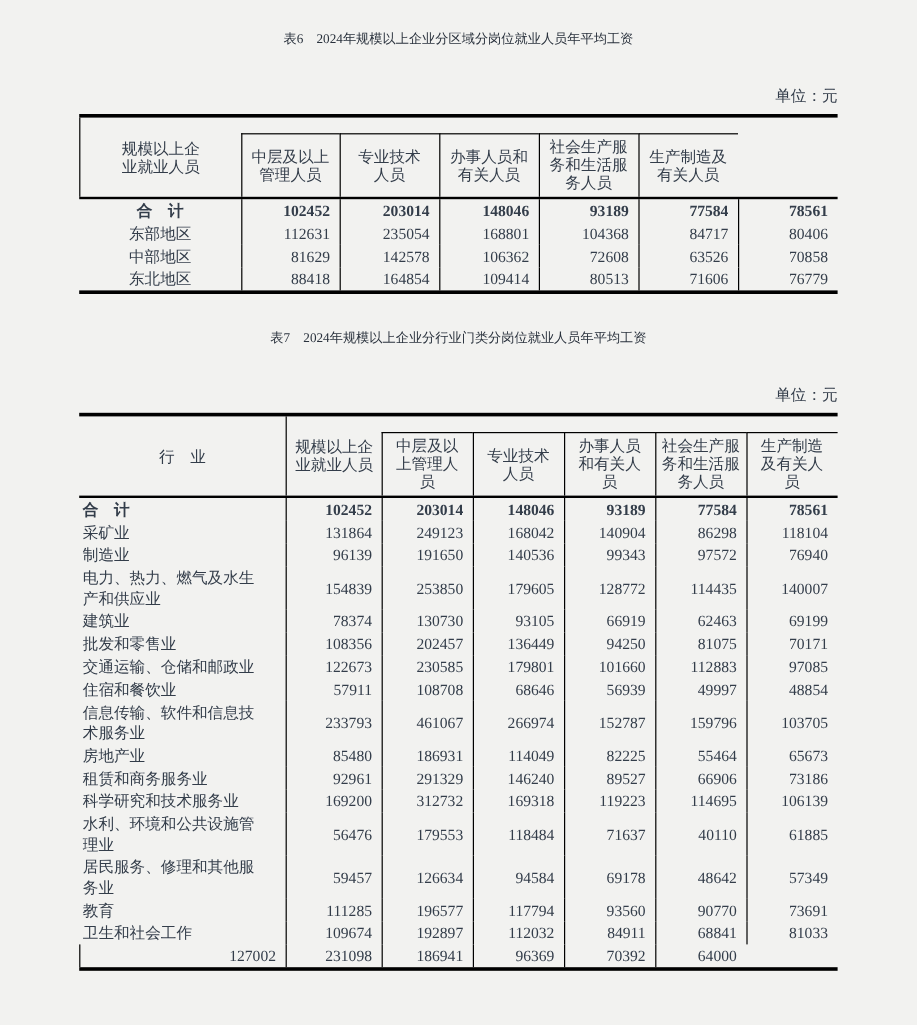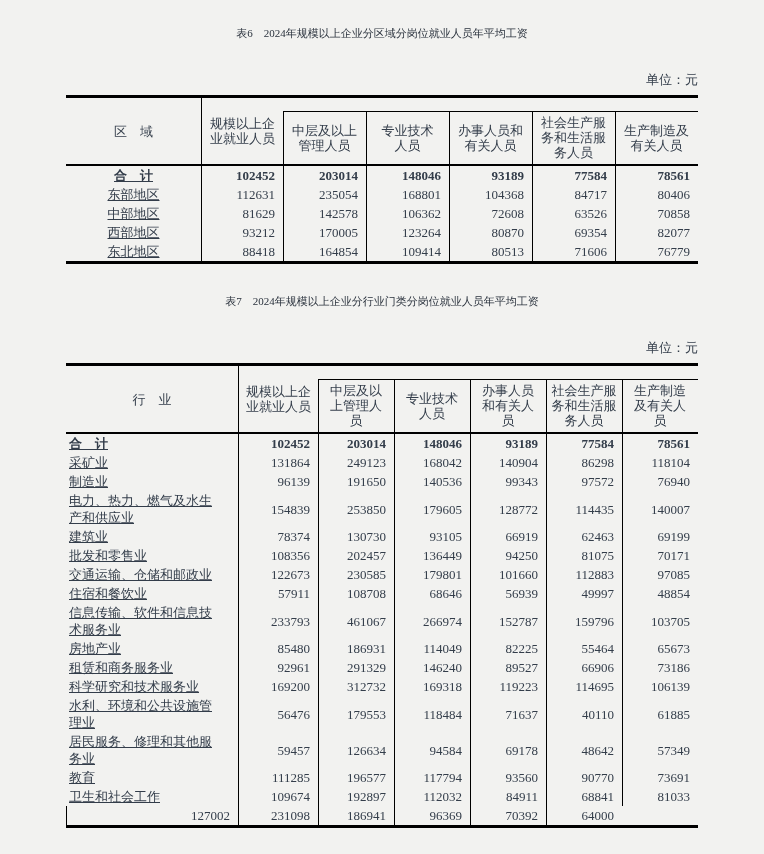--- a/index.html
+++ b/index.html
@@ -43,38 +43,37 @@
   }
   
   .trow{min-height:19px;}
   .trow.bold{font-weight:700;}
   .td{
     display:flex;align-items:center;
     font-size:13px;line-height:17px;padding:1px 0;
     border-left:1px solid #000;
     white-space:pre-line;
   }
-  .td.label{border-left:none;text-decoration:underline;}
+  .td.label{border-left:none;}
   .td.num{justify-content:flex-end;padding-right:8px;}
   .t6 .td.label{justify-content:center;text-align:center;}
   .t7 .td.label{padding-left:3px;text-align:left;}
   .section-gap{height:28px;}
 </style>
 </head>
 <body>
 
 <div class="page">
 
   <div>
     <h2 class="tbl-title">表6　2024年规模以上企业分区域分岗位就业人员年平均工资</h2>
     <div class="unit">单位：元</div>
 
     <div class="stat-table t6">
       <div class="thead cols-t6">
-        <div class="th first">区　域</div>
         <div class="th c1">规模以上企
 业就业人员</div>
         <div class="th boxed">中层及以上
 管理人员</div>
         <div class="th boxed">专业技术
 人员</div>
         <div class="th boxed">办事人员和
 有关人员</div>
         <div class="th boxed">社会生产服
 务和生活服
@@ -102,29 +101,20 @@
             <div class="td num">80406</div>
           </div>
           <div class="trow cols-t6">
             <div class="td label">中部地区</div>
             <div class="td num">81629</div>
             <div class="td num">142578</div>
             <div class="td num">106362</div>
             <div class="td num">72608</div>
             <div class="td num">63526</div>
             <div class="td num">70858</div>
-          </div>
-          <div class="trow cols-t6">
-            <div class="td label">西部地区</div>
-            <div class="td num">93212</div>
-            <div class="td num">170005</div>
-            <div class="td num">123264</div>
-            <div class="td num">80870</div>
-            <div class="td num">69354</div>
-            <div class="td num">82077</div>
           </div>
           <div class="trow cols-t6">
             <div class="td label">东北地区</div>
             <div class="td num">88418</div>
             <div class="td num">164854</div>
             <div class="td num">109414</div>
             <div class="td num">80513</div>
             <div class="td num">71606</div>
             <div class="td num">76779</div>
           </div>

